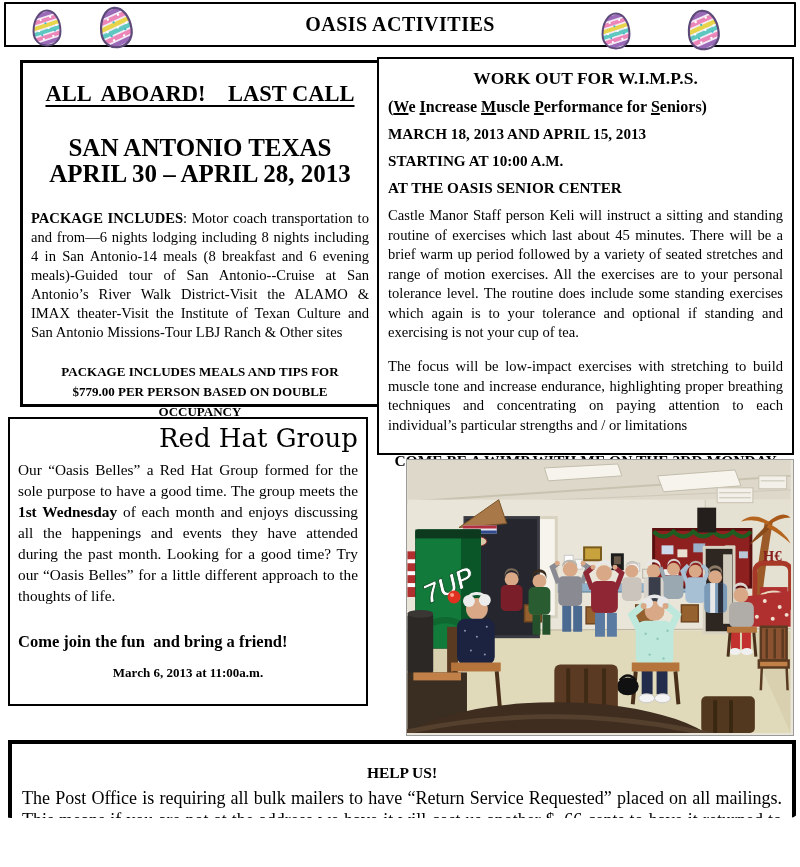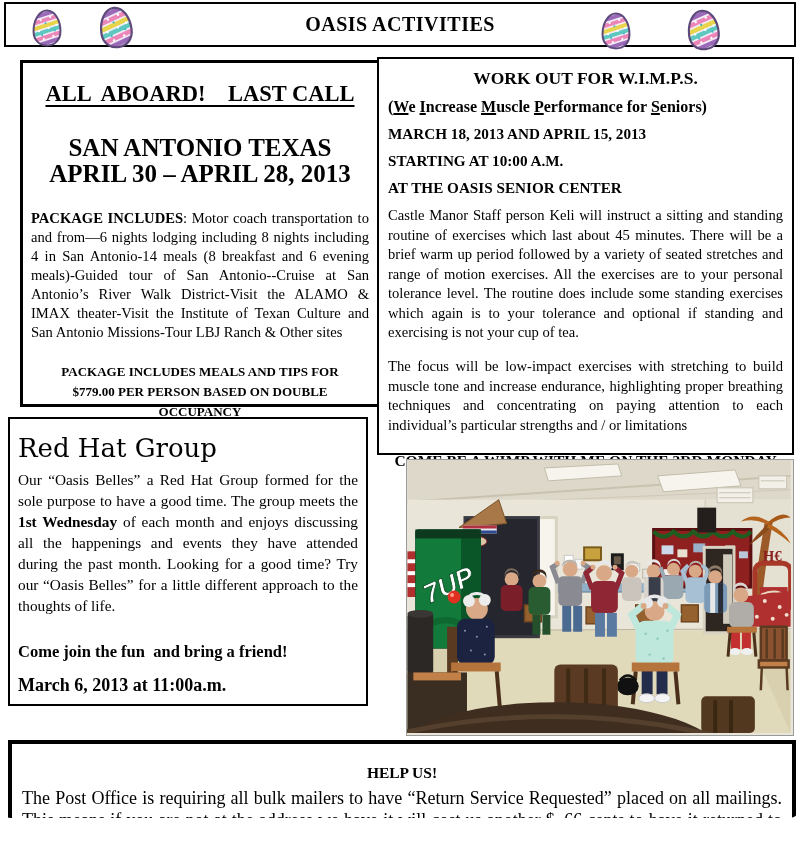--- a/index.html
+++ b/index.html
@@ -16,24 +16,24 @@
   .trip-box{left:20px;top:60px;width:360px;height:347px;border-width:3px;padding:14px 8px;}
   .trip-headline{font-weight:bold;font-size:22.5px;text-align:center;white-space:pre-wrap;
                  text-decoration:underline;text-decoration-thickness:2px;text-underline-offset:4px;margin:4px 0 0;}
   .trip-dest{font-weight:bold;font-size:25px;text-align:center;line-height:26px;margin-top:28px;}
   .trip-para{font-size:14.6px;line-height:19px;text-align:justify;margin-top:22px;}
   .trip-para .lead{font-weight:bold;}
   .trip-price{font-weight:bold;font-size:13px;text-align:center;line-height:20px;margin-top:20px;padding:0 14px;}
 
   
   .redhat-box{left:8px;top:417px;width:360px;height:289px;border-width:2px;padding:4px 8px;}
-  .redhat-title{font-family:"DejaVu Serif", serif;font-weight:normal;font-size:26px;text-align:left;margin:10px 0 4px;}
+  .redhat-title{font-family:"DejaVu Serif", serif;font-weight:normal;font-size:26px;text-align:right;margin:0 0 4px;}
   .redhat-para{font-size:15.3px;line-height:21px;text-align:justify;margin-top:6px;}
   .redhat-invite{font-weight:bold;font-size:16.5px;text-align:left;margin-top:26px;white-space:pre-wrap;}
-  .redhat-date{font-weight:bold;font-size:18px;margin-top:13px;}
+  .redhat-date{font-weight:bold;font-size:13px;text-align:center;margin-top:13px;}
 
   
   .workout-box{left:377px;top:57px;width:417px;height:398px;border-width:2px;padding:5px 9px;}
   .wo-title{font-weight:bold;font-size:17.5px;text-align:center;margin-top:4px;}
   .wo-line{font-weight:bold;font-size:15.2px;margin-top:9px;}
   .wo-sub{font-size:16px;}
   .wo-para{font-size:14.6px;line-height:19.5px;text-align:justify;margin-top:9px;}
   .wo-call{font-weight:bold;font-size:15.5px;text-align:center;line-height:21px;margin-top:8px;}
 
   

